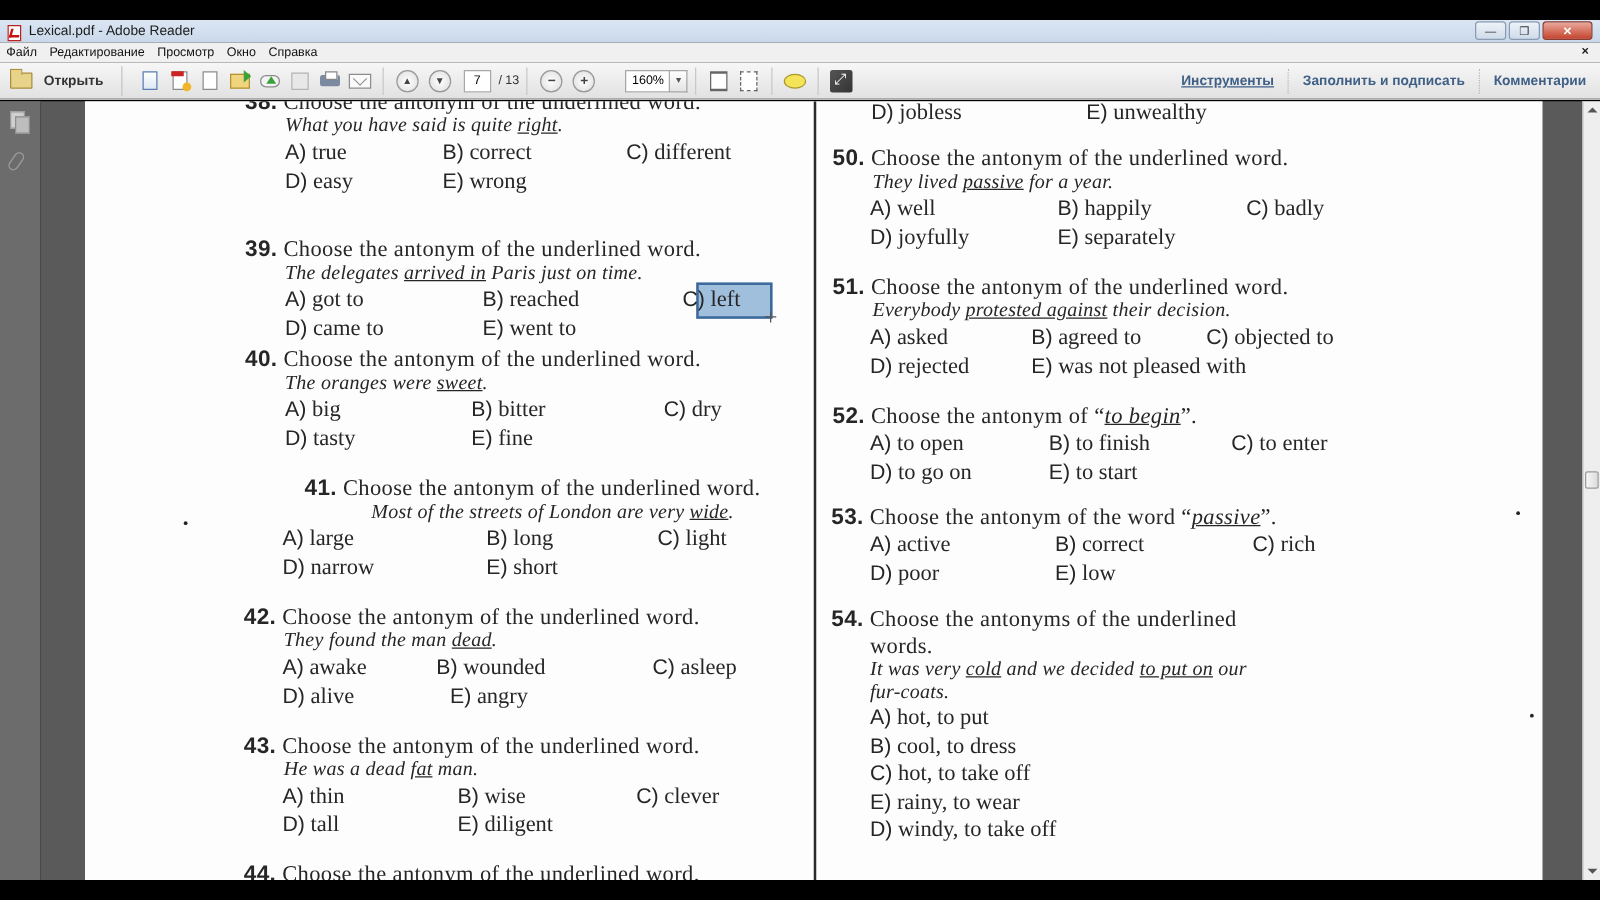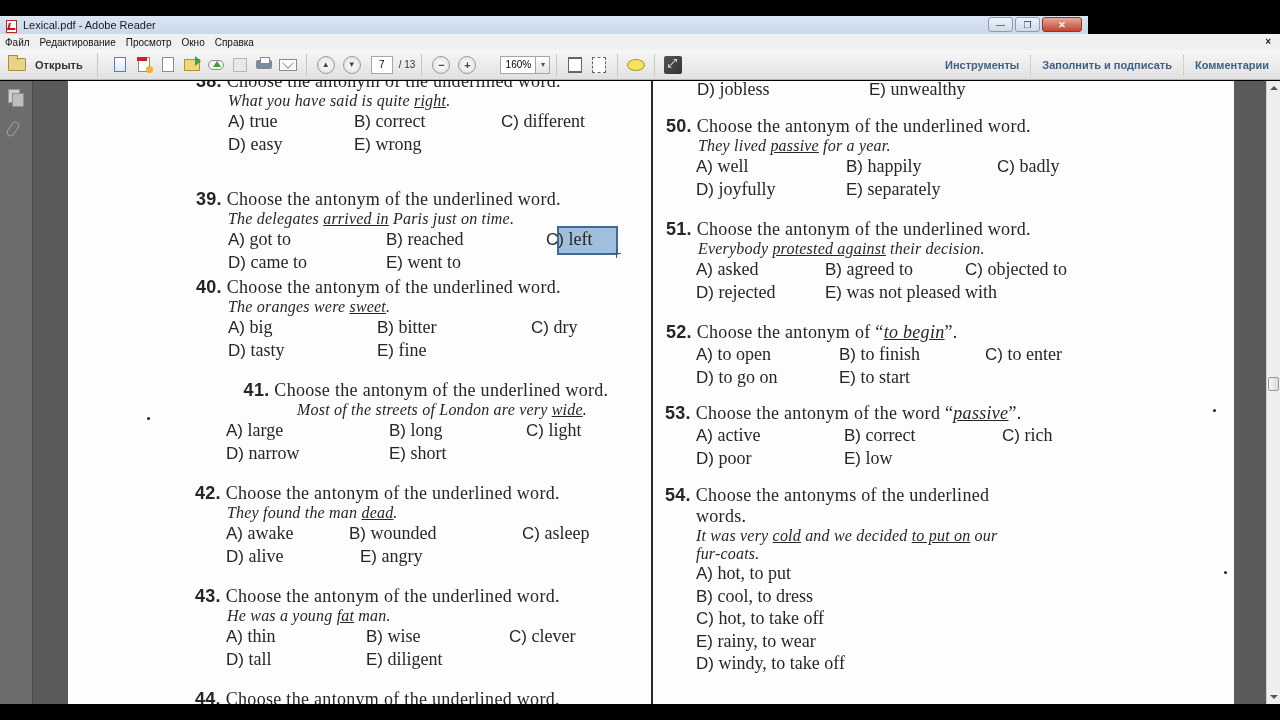--- a/index.html
+++ b/index.html
@@ -1,21 +1,21 @@
 <!DOCTYPE html>
 <html><head>
 <meta charset="utf-8">
 <style>
   * { box-sizing: border-box; margin: 0; padding: 0; }
   html, body { width: 1280px; height: 720px; overflow: hidden; background: #000; font-family: "Liberation Sans", sans-serif; }
   .topblack { position: absolute; left: 0; top: 0; width: 1280px; height: 16px; background: #000; }
   .bottomblack { position: absolute; left: 0; top: 704px; width: 1280px; height: 16px; background: #000; }
 
   
-  .titlebar { position: absolute; left: 0; top: 16px; width: 1088px; height: 18px; background: linear-gradient(#dbe6f3, #c9d8ea); display: flex; align-items: center; }
+  .titlebar { position: absolute; left: 0; top: 16px; width: 1280px; height: 18px; background: linear-gradient(#dbe6f3, #c9d8ea); display: flex; align-items: center; }
   .titlebar .pdficon { width: 12px; height: 13px; margin-left: 5px; position: relative; }
   .titlebar .pdficon::before { content: ""; position: absolute; left: 1px; top: 1px; width: 9px; height: 11px; background: #fff; border: 1px solid #b22; }
   .titlebar .pdficon::after { content: ""; position: absolute; left: 3px; top: 4px; width: 6px; height: 5px; border-left: 2px solid #c11; border-bottom: 2px solid #c11; transform: skew(-15deg); }
   .titlebar .title { font-size: 11px; color: #1b1b1b; margin-left: 6px; }
   .winbtns { position: absolute; right: 6px; top: 1px; display: flex; gap: 2px; }
   .winbtn { width: 25px; height: 15px; border: 1px solid #8a9bb3; border-radius: 3px; background: linear-gradient(#eef3f9, #cfdbe9); display: flex; align-items: center; justify-content: center; font-size: 9px; color: #333; }
   .winbtn.close { width: 40px; background: linear-gradient(#e9a99b, #c5432e); color: #fff; font-weight: bold; border-color: #8d3a2c; }
 
   
   .menubar { position: absolute; left: 0; top: 34px; width: 1280px; height: 16px; background: #f0f0f0; display: flex; align-items: center; }
@@ -49,21 +49,21 @@
   .zoombox { display: flex; margin-left: 20px; }
   .zoomval { width: 36px; height: 18px; background: #fff; border: 1px solid #a7a7a7; font-size: 10px; display: flex; align-items: center; justify-content: center; }
   .zoomdrop { width: 14px; height: 18px; border: 1px solid #a7a7a7; border-left: none; background: linear-gradient(#fff, #e4e4e4); font-size: 7px; display: flex; align-items: center; justify-content: center; color: #555; }
   .ic-fitw { width: 14px; height: 16px; border: 1px solid #666; border-top-width: 2px; border-bottom-width: 2px; background: #fff; }
   .ic-fitp { width: 14px; height: 16px; border: 1px dashed #666; background: #fff; }
   .ic-comment { width: 18px; height: 12px; border-radius: 50%; background: #f5e45a; border: 1px solid #a8982a; }
   .ic-full { width: 18px; height: 18px; background: linear-gradient(135deg, #555, #333); border-radius: 2px; }
   .ic-full::after { content: "⤢"; position: absolute; color: #fff; font-size: 12px; left: 3px; top: 0px; }
   .tb-right { position: absolute; right: 0; top: 0; height: 30px; display: flex; align-items: center; }
   .tb-link { font-size: 11px; font-weight: bold; color: #3f5f86; padding: 0 11px; height: 20px; display: flex; align-items: center; border-left: 1px dotted #b7b7b7; }
-  .tb-link:first-child { border-left: none; }
+  .tb-link:first-child { border-left: none; text-decoration: underline; }
 
   
   .workspace { position: absolute; left: 0; top: 81px; width: 1280px; height: 623px; background: #5a5a5a; }
   .navpane { position: absolute; left: 0; top: 0; width: 33px; height: 623px; background: #6c6c6c; border-right: 1px solid #4a4a4a; }
   .nav-pages { position: absolute; left: 8px; top: 8px; width: 12px; height: 14px; background: #cfcfcf; border: 1px solid #999; }
   .nav-pages::after { content: ""; position: absolute; left: 3px; top: 3px; width: 10px; height: 12px; background: #bdbdbd; border: 1px solid #8e8e8e; }
   .nav-clip { position: absolute; left: 9px; top: 40px; width: 8px; height: 16px; border: 1.5px solid #9e9e9e; border-radius: 4px; transform: rotate(35deg); }
 
   .page { position: absolute; left: 68px; top: 0; width: 1166px; height: 623px; background: #fdfdfd; overflow: hidden; }
   .colsep { position: absolute; left: 583px; top: 0; width: 2px; height: 623px; background: #2a2a2a; }
@@ -253,21 +253,21 @@
         <span class="opt" style="left:31px;top:1px"><span class="lbl">A)</span> <span>awake</span></span>
         <span class="opt" style="left:154px;top:1px"><span class="lbl">B)</span> <span>wounded</span></span>
         <span class="opt" style="left:327px;top:1px"><span class="lbl">C)</span> <span>asleep</span></span>
         <span class="opt" style="left:31px;top:24px"><span class="lbl">D)</span> <span>alive</span></span>
         <span class="opt" style="left:165px;top:24px"><span class="lbl">E)</span> <span>angry</span></span>
       </div>
     </div>
 
     <div class="q" style="left:127px; top:505px; width:460px;">
       <div class="qhead"><span class="qnum">43.</span> <span>Choose the antonym of the underlined word.</span></div>
-      <div class="qsent"><span>He was a young </span><span class="u">fat</span><span> man.</span></div>
+      <div class="qsent"><span>He was a dead </span><span class="u">fat</span><span> man.</span></div>
       <div class="opts">
         <span class="opt" style="left:31px;top:1px"><span class="lbl">A)</span> <span>thin</span></span>
         <span class="opt" style="left:171px;top:1px"><span class="lbl">B)</span> <span>wise</span></span>
         <span class="opt" style="left:314px;top:1px"><span class="lbl">C)</span> <span>clever</span></span>
         <span class="opt" style="left:31px;top:24px"><span class="lbl">D)</span> <span>tall</span></span>
         <span class="opt" style="left:171px;top:24px"><span class="lbl">E)</span> <span>diligent</span></span>
       </div>
     </div>
 
     <div class="q" style="left:127px; top:608px; width:460px;">

